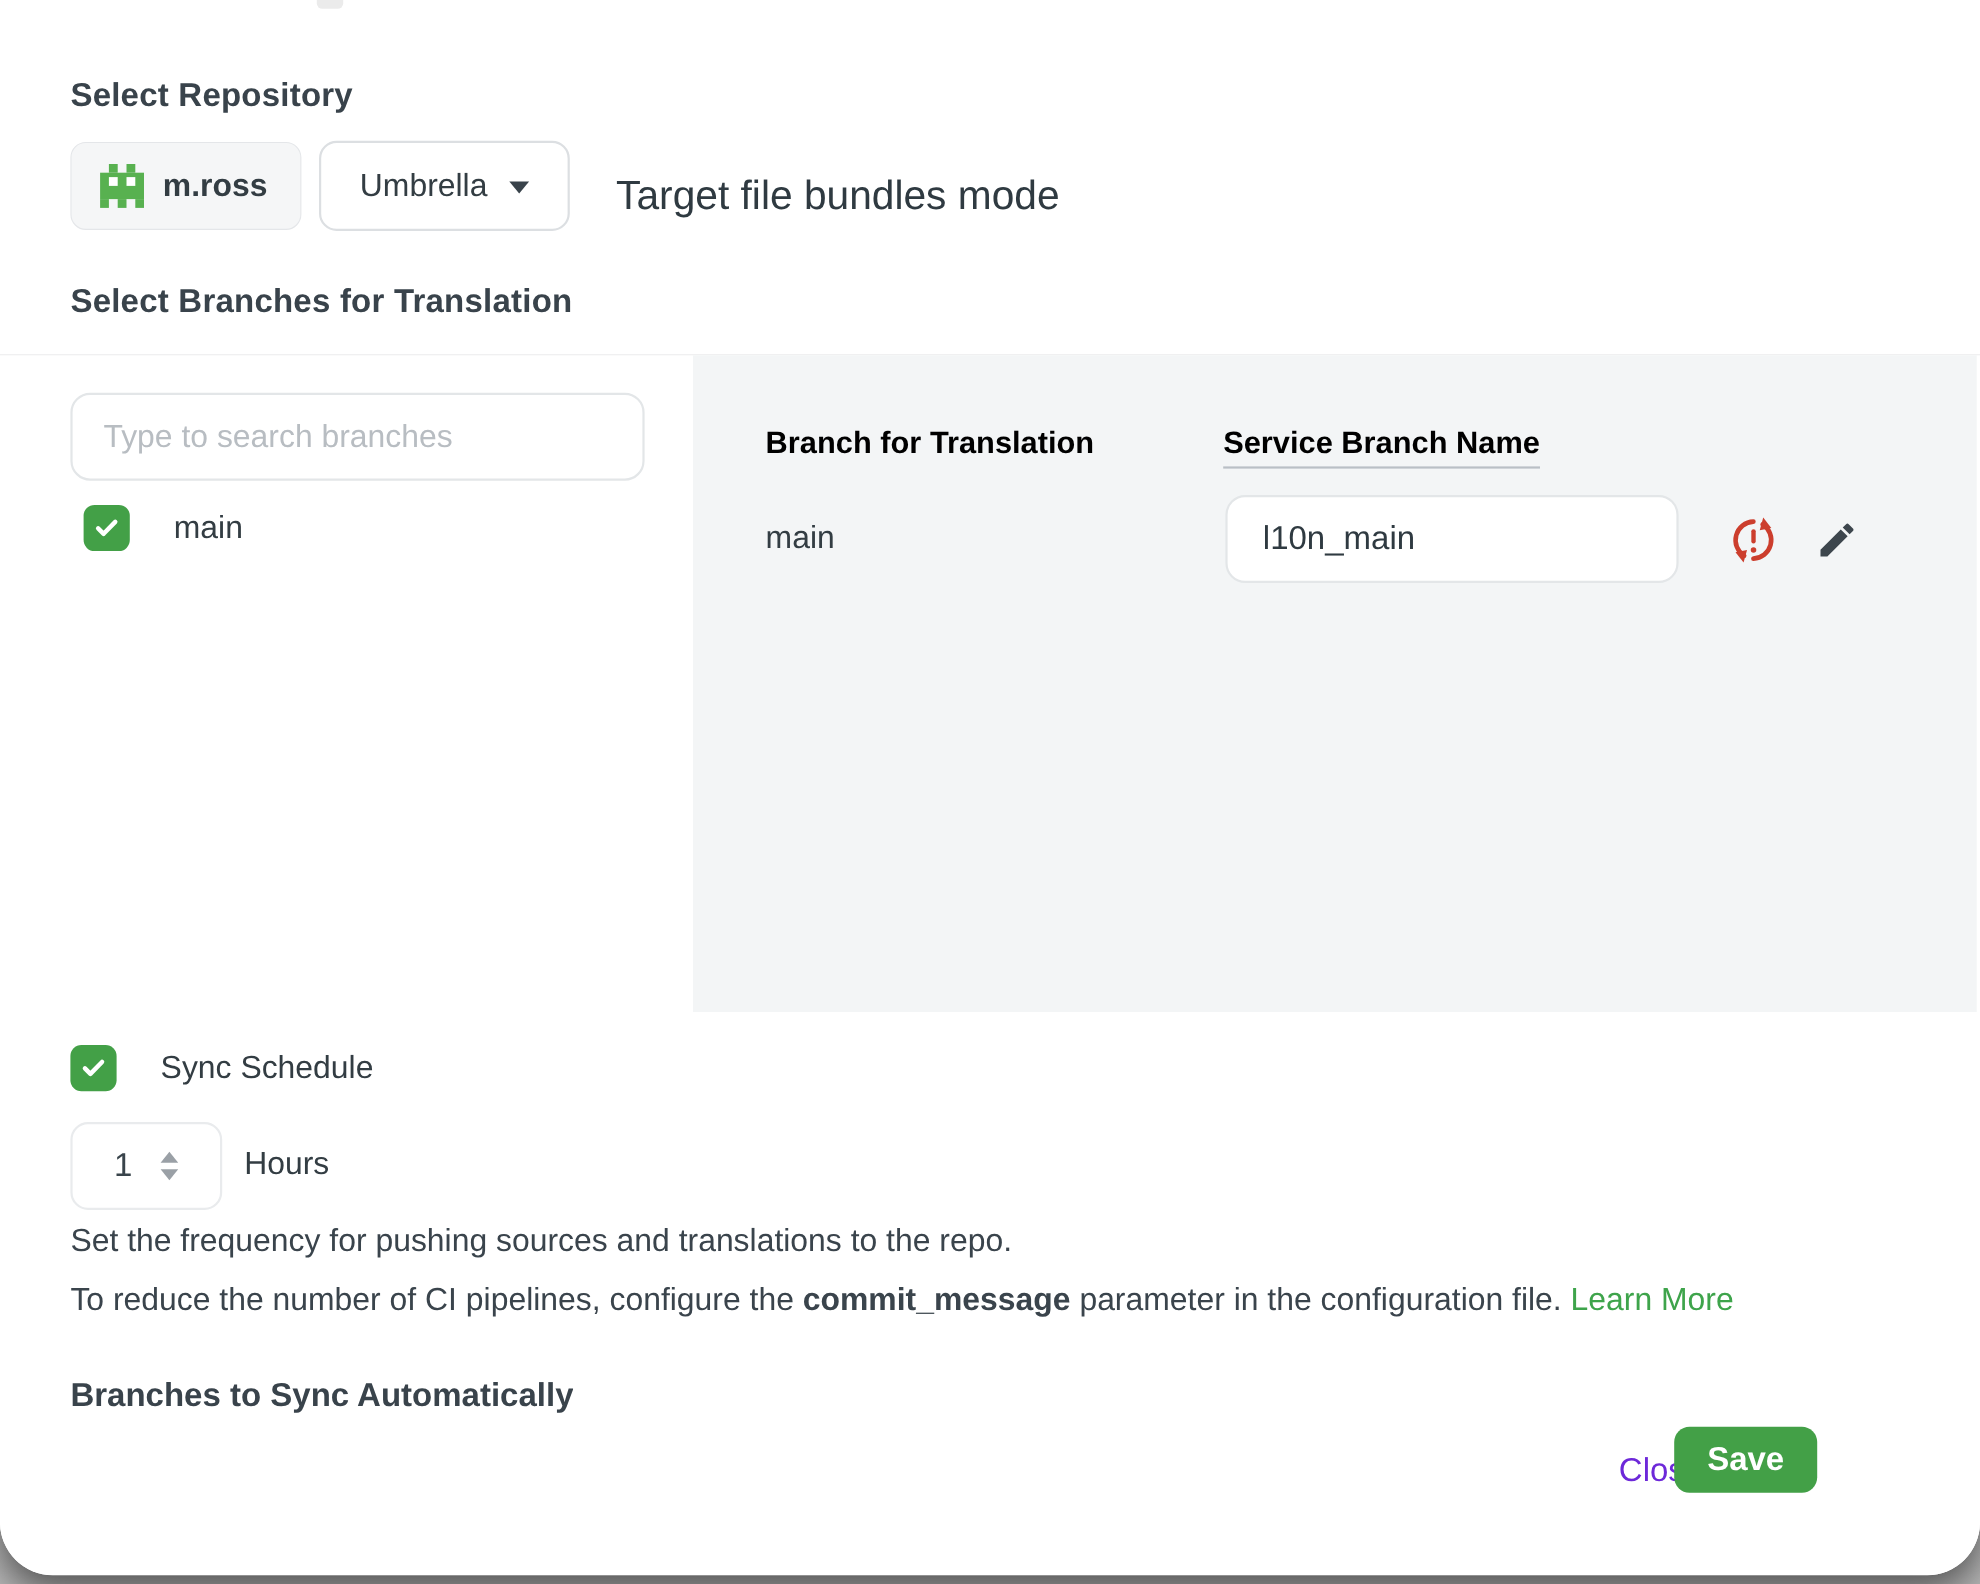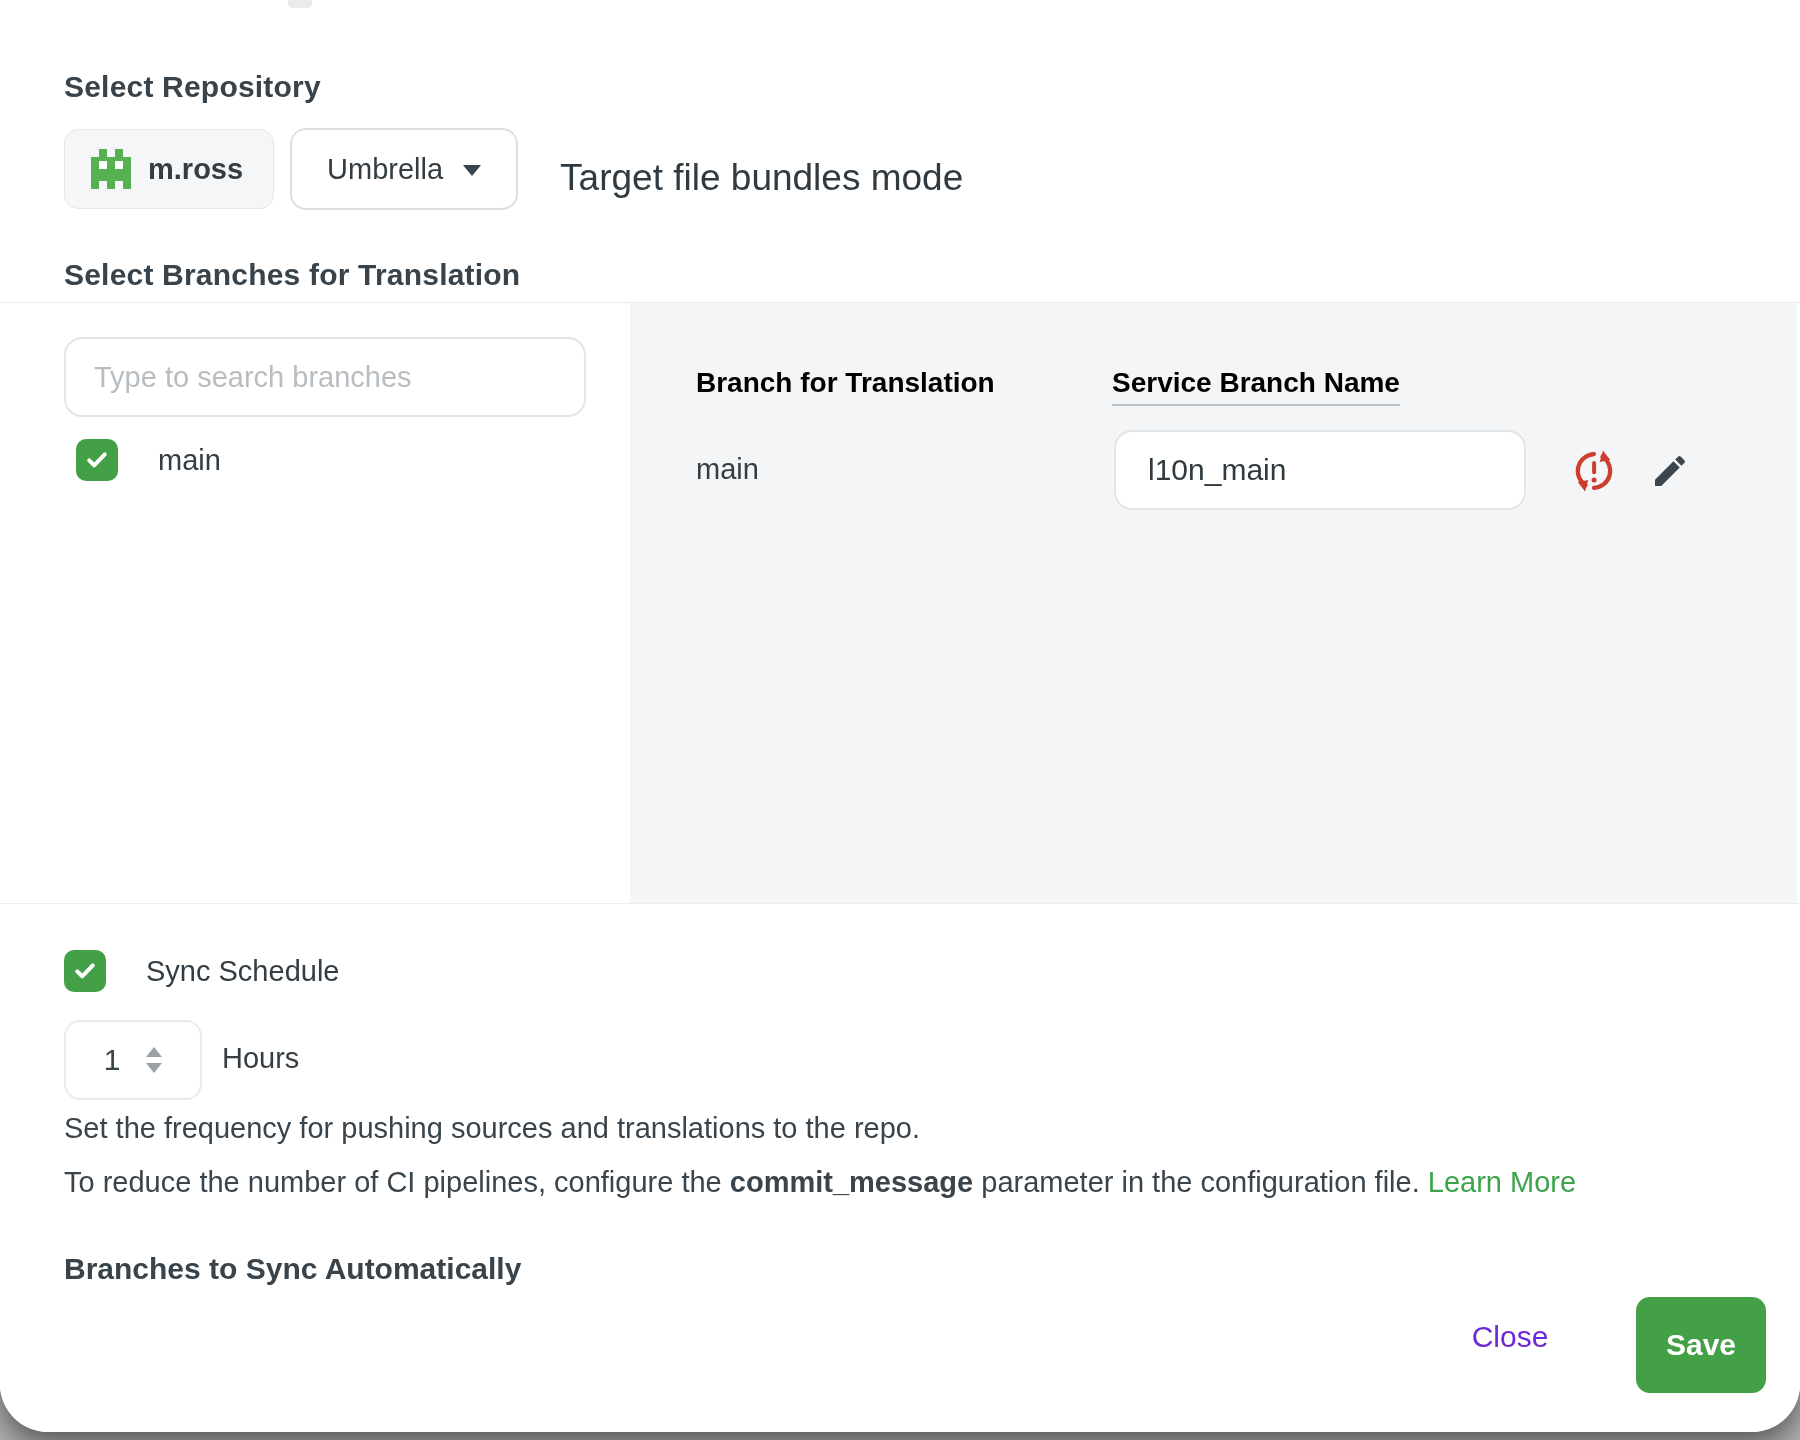--- a/index.html
+++ b/index.html
@@ -39,21 +39,21 @@
   .proj-select {
     margin-left:16px; width:228px; height:82px;
     background:#ffffff; border:2px solid #dcdfe2; border-radius:16px;
     display:flex; align-items:center; justify-content:center; gap:20px; cursor:pointer;
   }
   .proj-select .label { font-size:29px; color:#333d43; }
   .chevron-down { width:0; height:0; border-left:9px solid transparent; border-right:9px solid transparent; border-top:11px solid #39434b; margin-top:3px; }
   .mode-text { margin-left:42px; font-size:37px; color:#2f3a41;margin-top:18px; }
 
   .mid-section {
-    position:absolute; left:0; top:302px; width:1800px; height:602px;
+    position:absolute; left:0; top:322px; width:1800px; height:602px;
     background:#ffffff; border-top:1px solid #ededee; border-bottom:1px solid #ededee;
   }
   .gray-pane {
     position:absolute; left:630px; top:0; right:3px; bottom:0;
     background:#f3f5f6;
   }
   .search-input {
     position:absolute; left:64px; top:34px; width:522px; height:80px;
     border:2px solid #e3e6e8; border-radius:18px; background:#fff;
     font-size:29px; color:#39434b; padding:0 28px; outline:none;
@@ -102,21 +102,21 @@
   #h-auto {
     position:absolute; left:64px; top:316px; height:34px; overflow:hidden;
     font-size:30px; font-weight:700; line-height:34px; color:#39434b;margin-top:16px;
   }
   .close-btn {
     position:absolute; left:1440px; top:377px; width:140px; height:80px;
     background:none; border:none; font-size:30px; color:#6d28d9; cursor:pointer;
     font-family:"Liberation Sans","DejaVu Sans",sans-serif;
   }
   .save-btn {
-    position:absolute; left:1636px; top:377px; width:130px; height:96px;
+    position:absolute; left:1522px; top:377px; width:130px; height:60px;
     background:#43a047; border:none; border-radius:14px;
     font-size:30px; font-weight:600; color:#ffffff; cursor:pointer;
     font-family:"Liberation Sans","DejaVu Sans",sans-serif;
   }
 </style>
 </head>
 <body>
 
 <div class="dialog">
 

